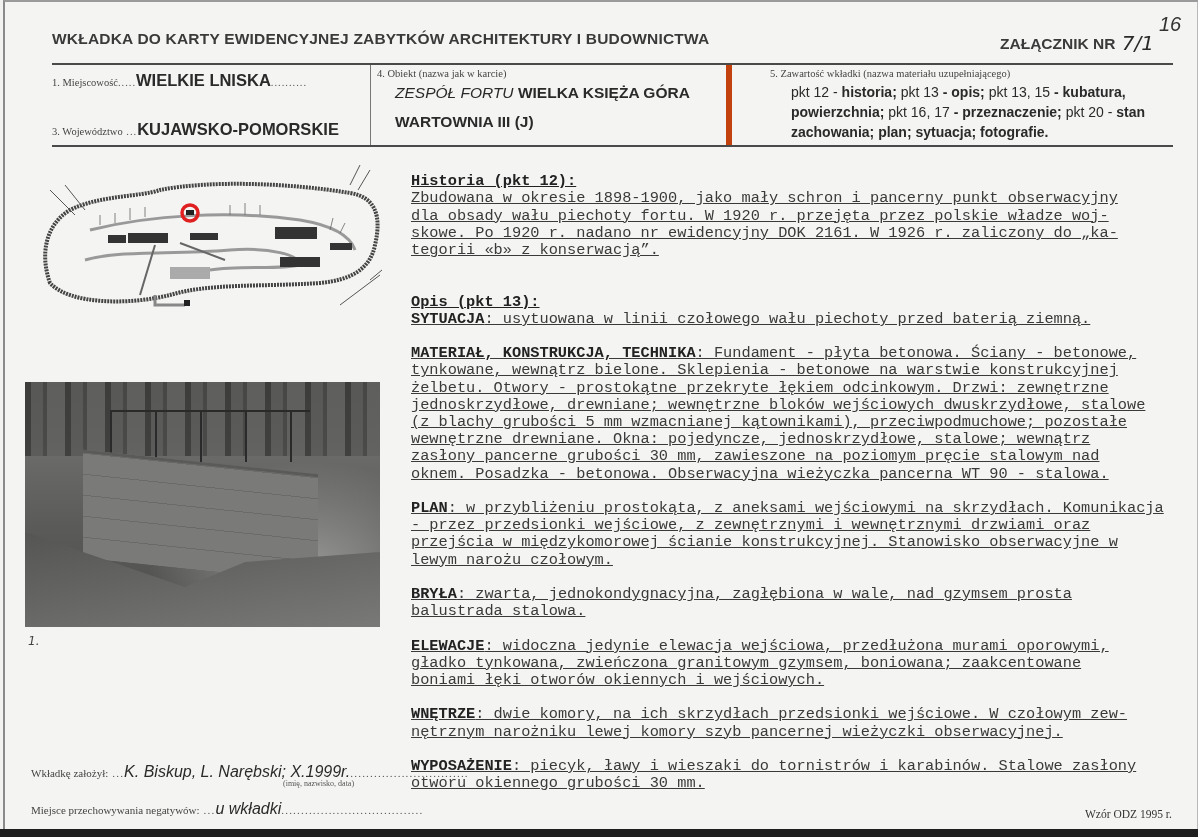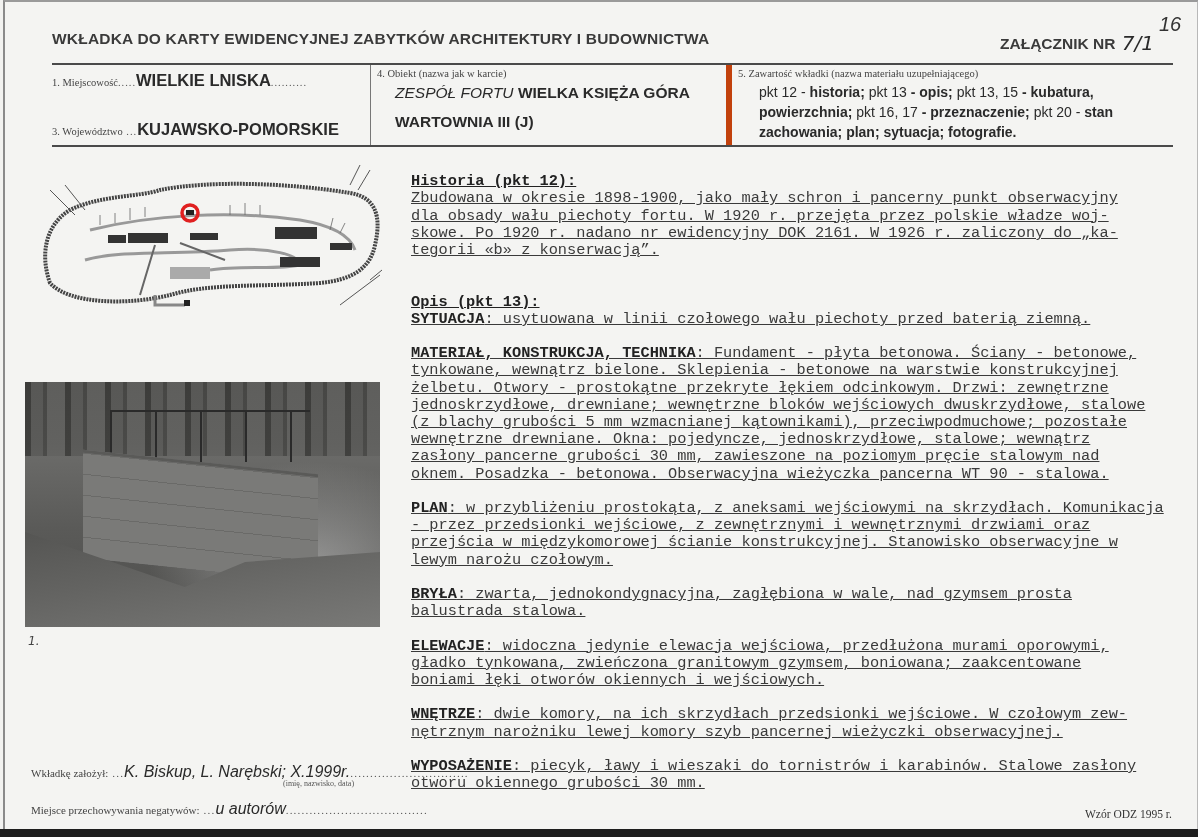--- a/index.html
+++ b/index.html
@@ -37,21 +37,21 @@
       position: absolute; left: 1159px; top: 13px;
       font-family: Liberation Sans, sans-serif; font-style: italic; font-size: 20px; color: #333;
     }
     .hdr-table {
       position: absolute; left: 52px; top: 63px; width: 1121px; height: 80px;
       border-top: 2px solid #4a4a4a; border-bottom: 2px solid #4a4a4a;
       display: flex;
     }
     .hdr-col1 { width: 318px; border-right: 1px solid #777; position: relative; }
     .hdr-col2 { width: 355px; border-right: 6px solid #c2410c; position: relative; }
-    .hdr-col3 { flex: 1; position: relative; }
+    .hdr-col3 { flex: 1; position: relative; margin-left: 32px; }
     .field-row {
       position: absolute; left: 0; white-space: nowrap;
       font-family: "Liberation Serif", serif; font-size: 10.5px; color: #444;
     }
     .field-row .dots { color: #555; letter-spacing: 1px; }
     .field-row .val {
       font-family: "Liberation Sans", sans-serif; font-weight: bold; font-size: 16.5px; color: #2a2a2a;
     }
     .small-label {
       position: absolute; left: 6px; top: 3px;
@@ -203,15 +203,15 @@
 
 <div class="body-text">
 <b class="para">Historia (pkt 12):</b><span class="para">Zbudowana w okresie 1898-1900, jako mały schron i pancerny punkt obserwacyjny</span><span class="para">dla obsady wału piechoty fortu. W 1920 r. przejęta przez polskie władze woj-</span><span class="para">skowe. Po 1920 r. nadano nr ewidencyjny DOK 2161. W 1926 r. zaliczony do „ka-</span><span class="para">tegorii «b» z konserwacją”.</span><span class="gap"></span><span class="gap"></span><b class="para">Opis (pkt 13):</b><span class="para"><b>SYTUACJA</b><span>: usytuowana w linii czołowego wału piechoty przed baterią ziemną.</span></span><span class="gap"></span><span class="para"><b>MATERIAŁ, KONSTRUKCJA, TECHNIKA</b><span>: Fundament - płyta betonowa. Ściany - betonowe,</span></span><span class="para">tynkowane, wewnątrz bielone. Sklepienia - betonowe na warstwie konstrukcyjnej</span><span class="para">żelbetu. Otwory - prostokątne przekryte łękiem odcinkowym. Drzwi: zewnętrzne</span><span class="para">jednoskrzydłowe, drewniane; wewnętrzne bloków wejściowych dwuskrzydłowe, stalowe</span><span class="para">(z blachy grubości 5 mm wzmacnianej kątownikami), przeciwpodmuchowe; pozostałe</span><span class="para">wewnętrzne drewniane. Okna: pojedyncze, jednoskrzydłowe, stalowe; wewnątrz</span><span class="para">zasłony pancerne grubości 30 mm, zawieszone na poziomym pręcie stalowym nad</span><span class="para">oknem. Posadzka - betonowa. Obserwacyjna wieżyczka pancerna WT 90 - stalowa.</span><span class="gap"></span><span class="para"><b>PLAN</b><span>: w przybliżeniu prostokąta, z aneksami wejściowymi na skrzydłach. Komunikacja</span></span><span class="para">- przez przedsionki wejściowe, z zewnętrznymi i wewnętrznymi drzwiami oraz</span><span class="para">przejścia w międzykomorowej ścianie konstrukcyjnej. Stanowisko obserwacyjne w</span><span class="para">lewym narożu czołowym.</span><span class="gap"></span><span class="para"><b>BRYŁA</b><span>: zwarta, jednokondygnacyjna, zagłębiona w wale, nad gzymsem prosta</span></span><span class="para">balustrada stalowa.</span><span class="gap"></span><span class="para"><b>ELEWACJE</b><span>: widoczna jedynie elewacja wejściowa, przedłużona murami oporowymi,</span></span><span class="para">gładko tynkowana, zwieńczona granitowym gzymsem, boniowana; zaakcentowane</span><span class="para">boniami łęki otworów okiennych i wejściowych.</span><span class="gap"></span><span class="para"><b>WNĘTRZE</b><span>: dwie komory, na ich skrzydłach przedsionki wejściowe. W czołowym zew-</span></span><span class="para">nętrznym narożniku lewej komory szyb pancernej wieżyczki obserwacyjnej.</span><span class="gap"></span><span class="para"><b>WYPOSAŻENIE</b><span>: piecyk, ławy i wieszaki do tornistrów i karabinów. Stalowe zasłony</span></span><span class="para">otworu okiennego grubości 30 mm.</span>
 </div>
 
 <div class="footer-row" style="top:763px;">
   <span>Wkładkę założył:</span><span class="dots"> ...</span><span class="hv">K. Biskup, L. Narębski; X.1999r.</span><span class="dots">..............................</span>
 </div>
 <div class="footer-note">(imię, nazwisko, data)</div>
 <div class="footer-row" style="top:800px;">
-  <span>Miejsce przechowywania negatywów:</span><span class="dots"> ...</span><span class="hv">u autorów</span><span class="dots">....................................</span>
+  <span>Miejsce przechowywania negatywów:</span><span class="dots"> ...</span><span class="hv">u wkładki</span><span class="dots">....................................</span>
 </div>
 <div class="template-id">Wzór ODZ 1995 r.</div>
 
 </body></html>

